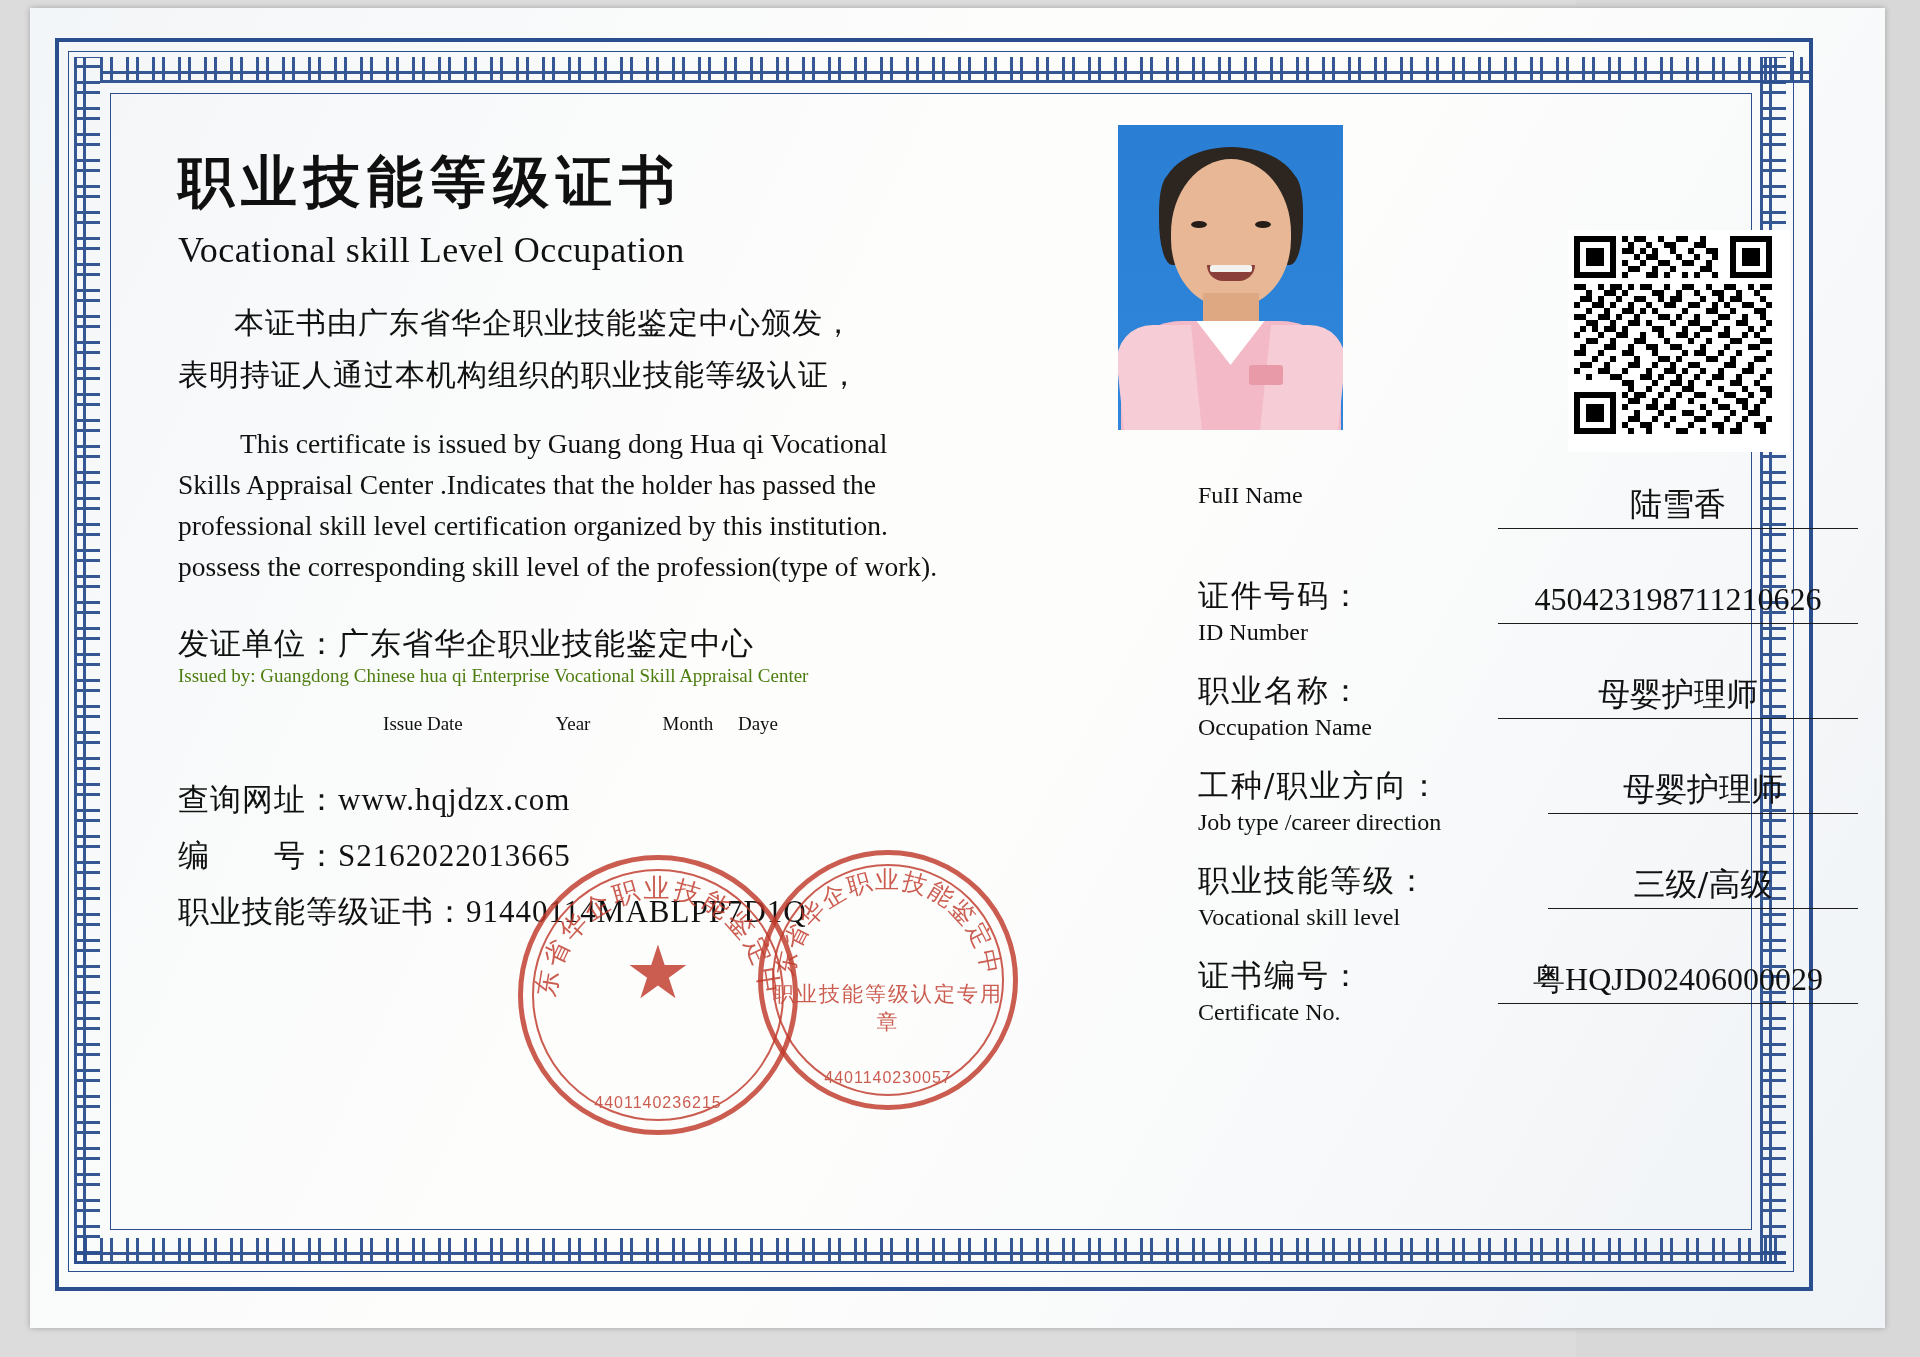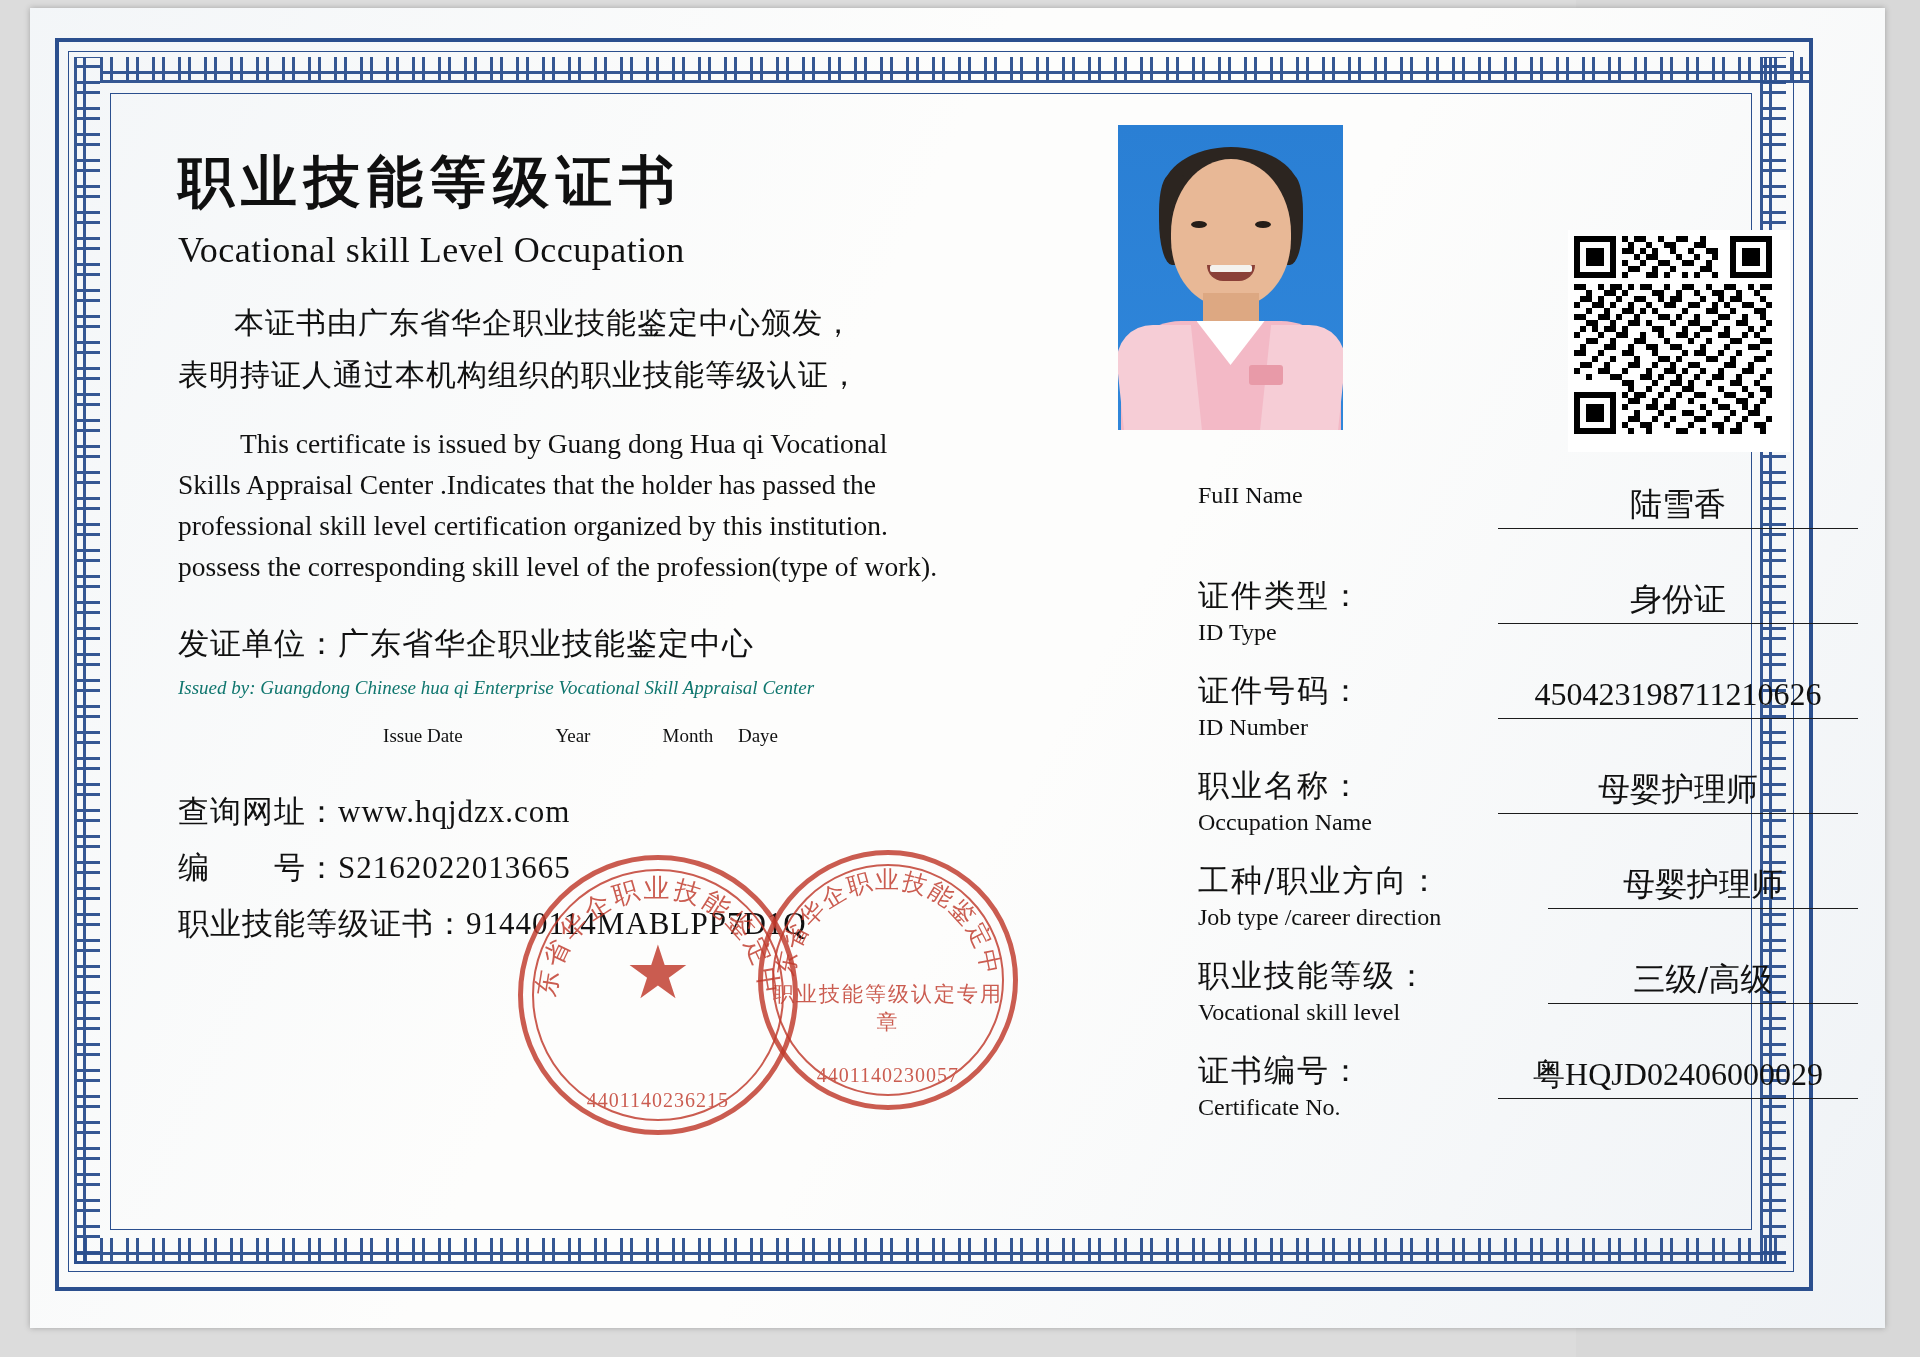--- a/index.html
+++ b/index.html
@@ -79,21 +79,21 @@
   }
   .para-cn .ind{display:inline-block;width:56px;}
   .para-en{
     margin-top:22px;font-size:27.5px;line-height:41px;color:#111;
     font-family:"Liberation Serif",serif;text-align:left;
   }
   .para-en .ind{display:inline-block;width:62px;}
 
   .issuer-row{margin-top:36px;position:relative;}
   .issuer-cn{font-size:31px;font-family:"DejaVu Serif",serif;color:#111;letter-spacing:1px;}
-  .issuer-en{font-size:19px;color:#0f766e;margin-top:12px;font-style:italic;}
+  .issuer-en{font-size:19px;color:#4d7c0f;margin-top:0;}
   .date-row{margin-top:26px;font-family:"DejaVu Serif",serif;color:#111;}
   .date-cn{font-size:31px;letter-spacing:1px;}
   .date-cn .val{font-family:"Liberation Serif",serif;}
   .date-en{font-size:19px;margin-top:2px;font-family:Liberation Serif, serif;text-align:center;}
   .date-en span{display:inline-block;}
 
   .bottom-block{margin-top:44px;font-family:"DejaVu Serif",serif;color:#111;}
   .bl{font-size:31px;margin-bottom:14px;letter-spacing:1px;}
   .bl .lab{display:inline-block;}
   .bl .val{font-family:"Liberation Serif",serif;}
@@ -163,21 +163,21 @@
   .stamp .arc{
     position:absolute;left:0;top:0;width:100%;height:100%;
   }
   .stamp .arc text{font-family:"DejaVu Serif",serif;fill:#c0392b;}
   .stamp .mid{
     position:absolute;left:0;right:0;top:56%;text-align:center;
     font-family:"DejaVu Serif",serif;font-size:21px;letter-spacing:2px;
   }
   .stamp .num{
     position:absolute;left:0;right:0;bottom:18px;text-align:center;
-    font-family:Liberation Serif, serif;font-size:20px;letter-spacing:1px;
+    font-family:Liberation Sans, sans-serif;font-size:16px;letter-spacing:1px;
   }
   #stamp1{left:400px;top:755px;width:270px;height:270px;}
   #stamp2{left:640px;top:750px;width:250px;height:250px;}
 </style>
 </head>
 <body>
 
 <div class="page">
   <div class="paper"></div>
 
@@ -525,30 +525,20 @@
       <div class="frow">
         <div class="flabels">
           <div class="flab-en">FuII Name</div>
         </div>
         <div class="fval-wrap">
           <div class="fval cn">陆雪香</div>
           <div class="fline"></div>
         </div>
       </div>
 
-      <div class="frow">
-        <div class="flabels">
-          <div class="flab-cn">证件类型：</div>
-          <div class="flab-en">ID Type</div>
-        </div>
-        <div class="fval-wrap">
-          <div class="fval cn">身份证</div>
-          <div class="fline"></div>
-        </div>
-      </div>
 
       <div class="frow">
         <div class="flabels">
           <div class="flab-cn">证件号码：</div>
           <div class="flab-en">ID Number</div>
         </div>
         <div class="fval-wrap">
           <div class="fval">450423198711210626</div>
           <div class="fline"></div>
         </div>

